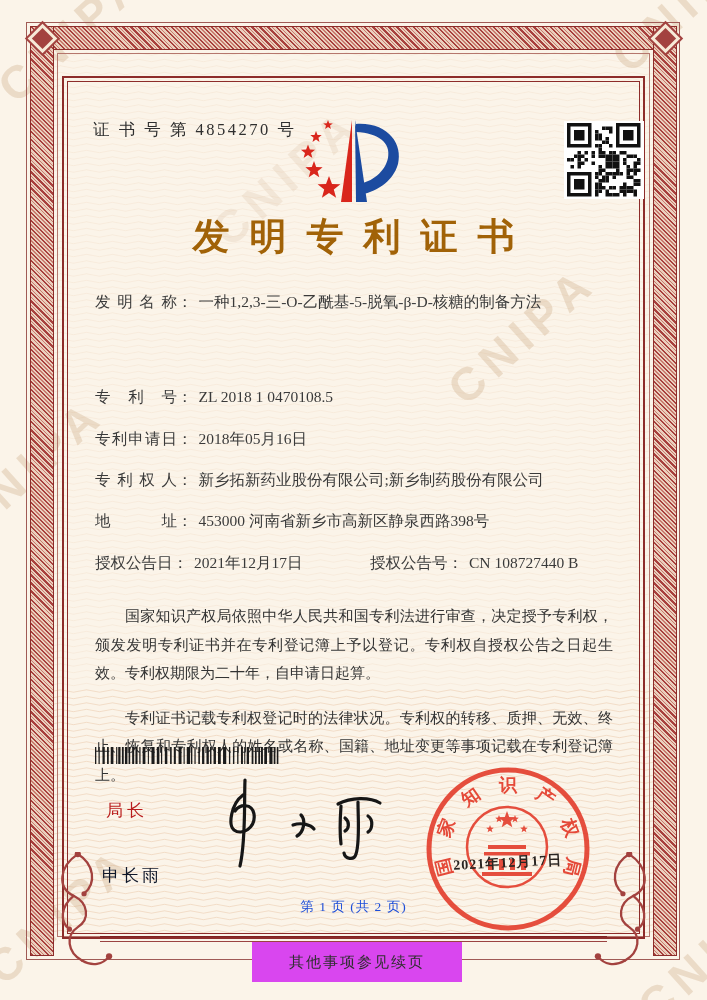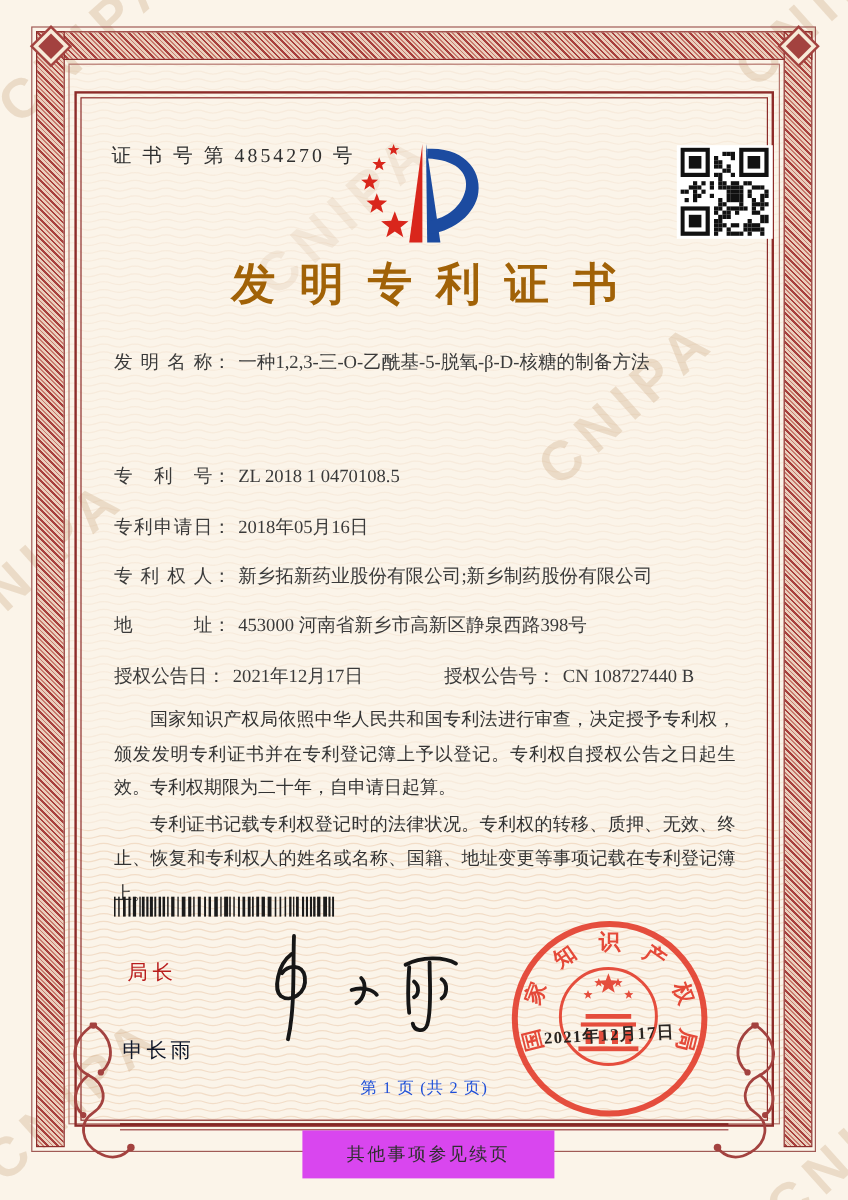--- a/index.html
+++ b/index.html
@@ -44,21 +44,21 @@
   .fields{position:absolute;z-index:3;left:95px;top:292px;width:518px;height:290px;
         font-size:15.5px;color:#3a3a3a;}
   .frow{position:absolute;left:0;width:100%;white-space:nowrap;}
   .r1{top:0;white-space:normal;} .r2{top:51px;} .r3{top:95px;} .r4{top:137px;}
   .r5{top:178px;} .r6{top:219px;} .r7{top:261px;}
   .flabel{display:inline-block;width:82px;text-align:justify;text-align-last:justify;}
   .fvalue{padding-left:6px;}
   .g2{position:absolute;left:275px;top:0;}
   .paras{position:absolute;z-index:3;left:95px;top:586px;width:518px;text-align:justify;
         font-size:15px;line-height:28.5px;color:#333;}
-  .paras p{margin:0 0 2px 0;text-indent:2em;}
+  .paras p{margin:16px 0 2px 0;text-indent:2em;}
   .barcode{position:absolute;z-index:3;left:95px;top:747px;}
   .signer-title{position:absolute;z-index:3;left:106px;top:799px;font-size:17px;
         letter-spacing:4px;color:#b91c1c;font-family:"Liberation Sans","DejaVu Sans",sans-serif;}
   .signer-name{position:absolute;z-index:3;left:102px;top:832px;font-size:17px;
         letter-spacing:3px;color:#0f172a;font-family:"Liberation Sans","DejaVu Sans",sans-serif;margin-top:32px;}
   .sig{position:absolute;z-index:4;left:198px;top:770px;width:205px;height:100px;}
   .seal{position:absolute;z-index:5;left:422px;top:763px;width:172px;height:172px;opacity:.93;}
   .page-info{position:absolute;z-index:3;left:0;right:0;top:898px;text-align:center;
         font-size:13.5px;color:#1d4ed8;letter-spacing:1px;}
   .footer-box{position:absolute;z-index:4;left:252px;top:942px;width:210px;height:40px;

